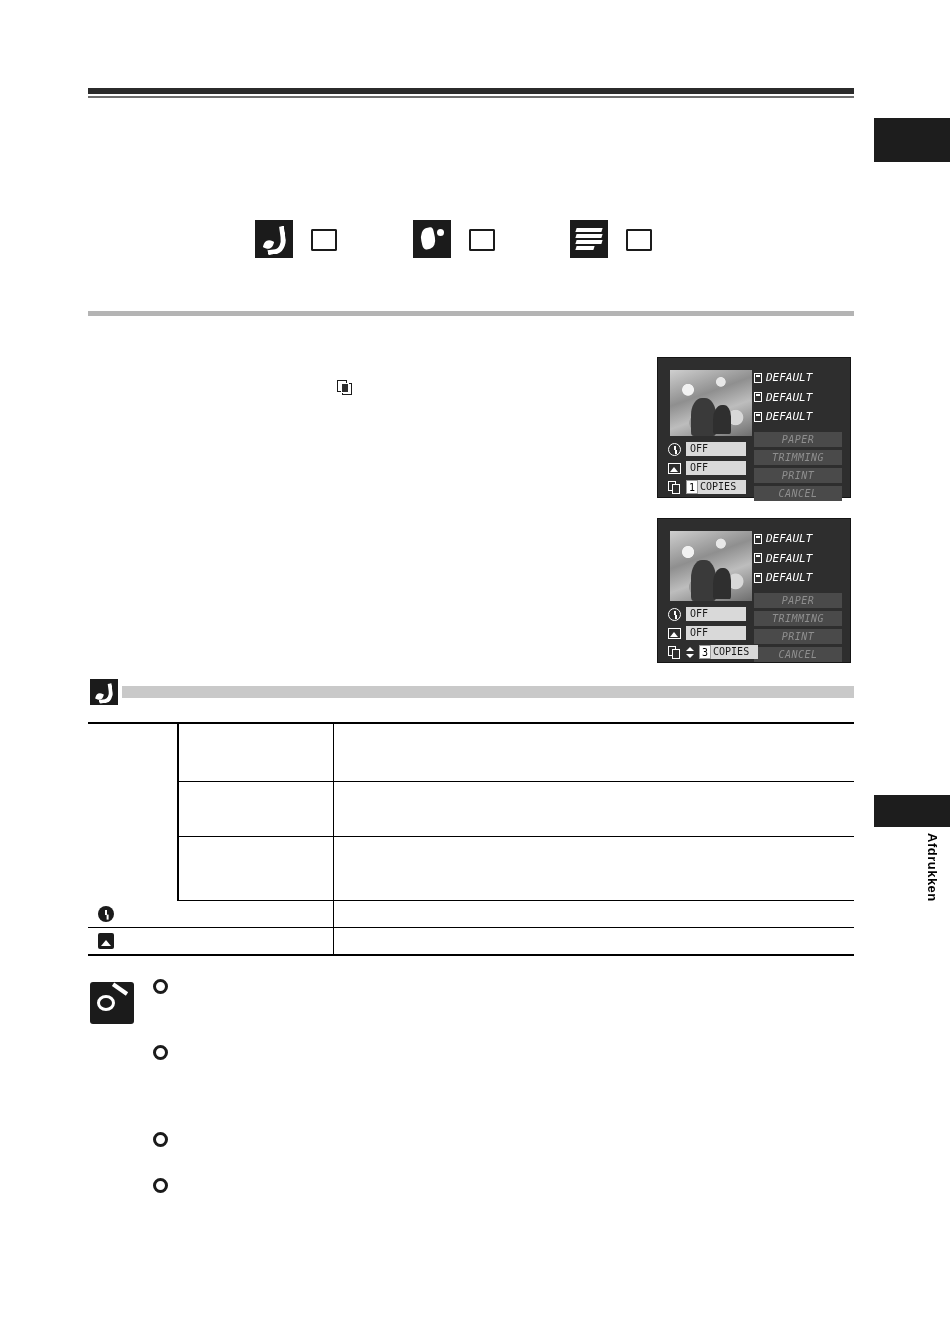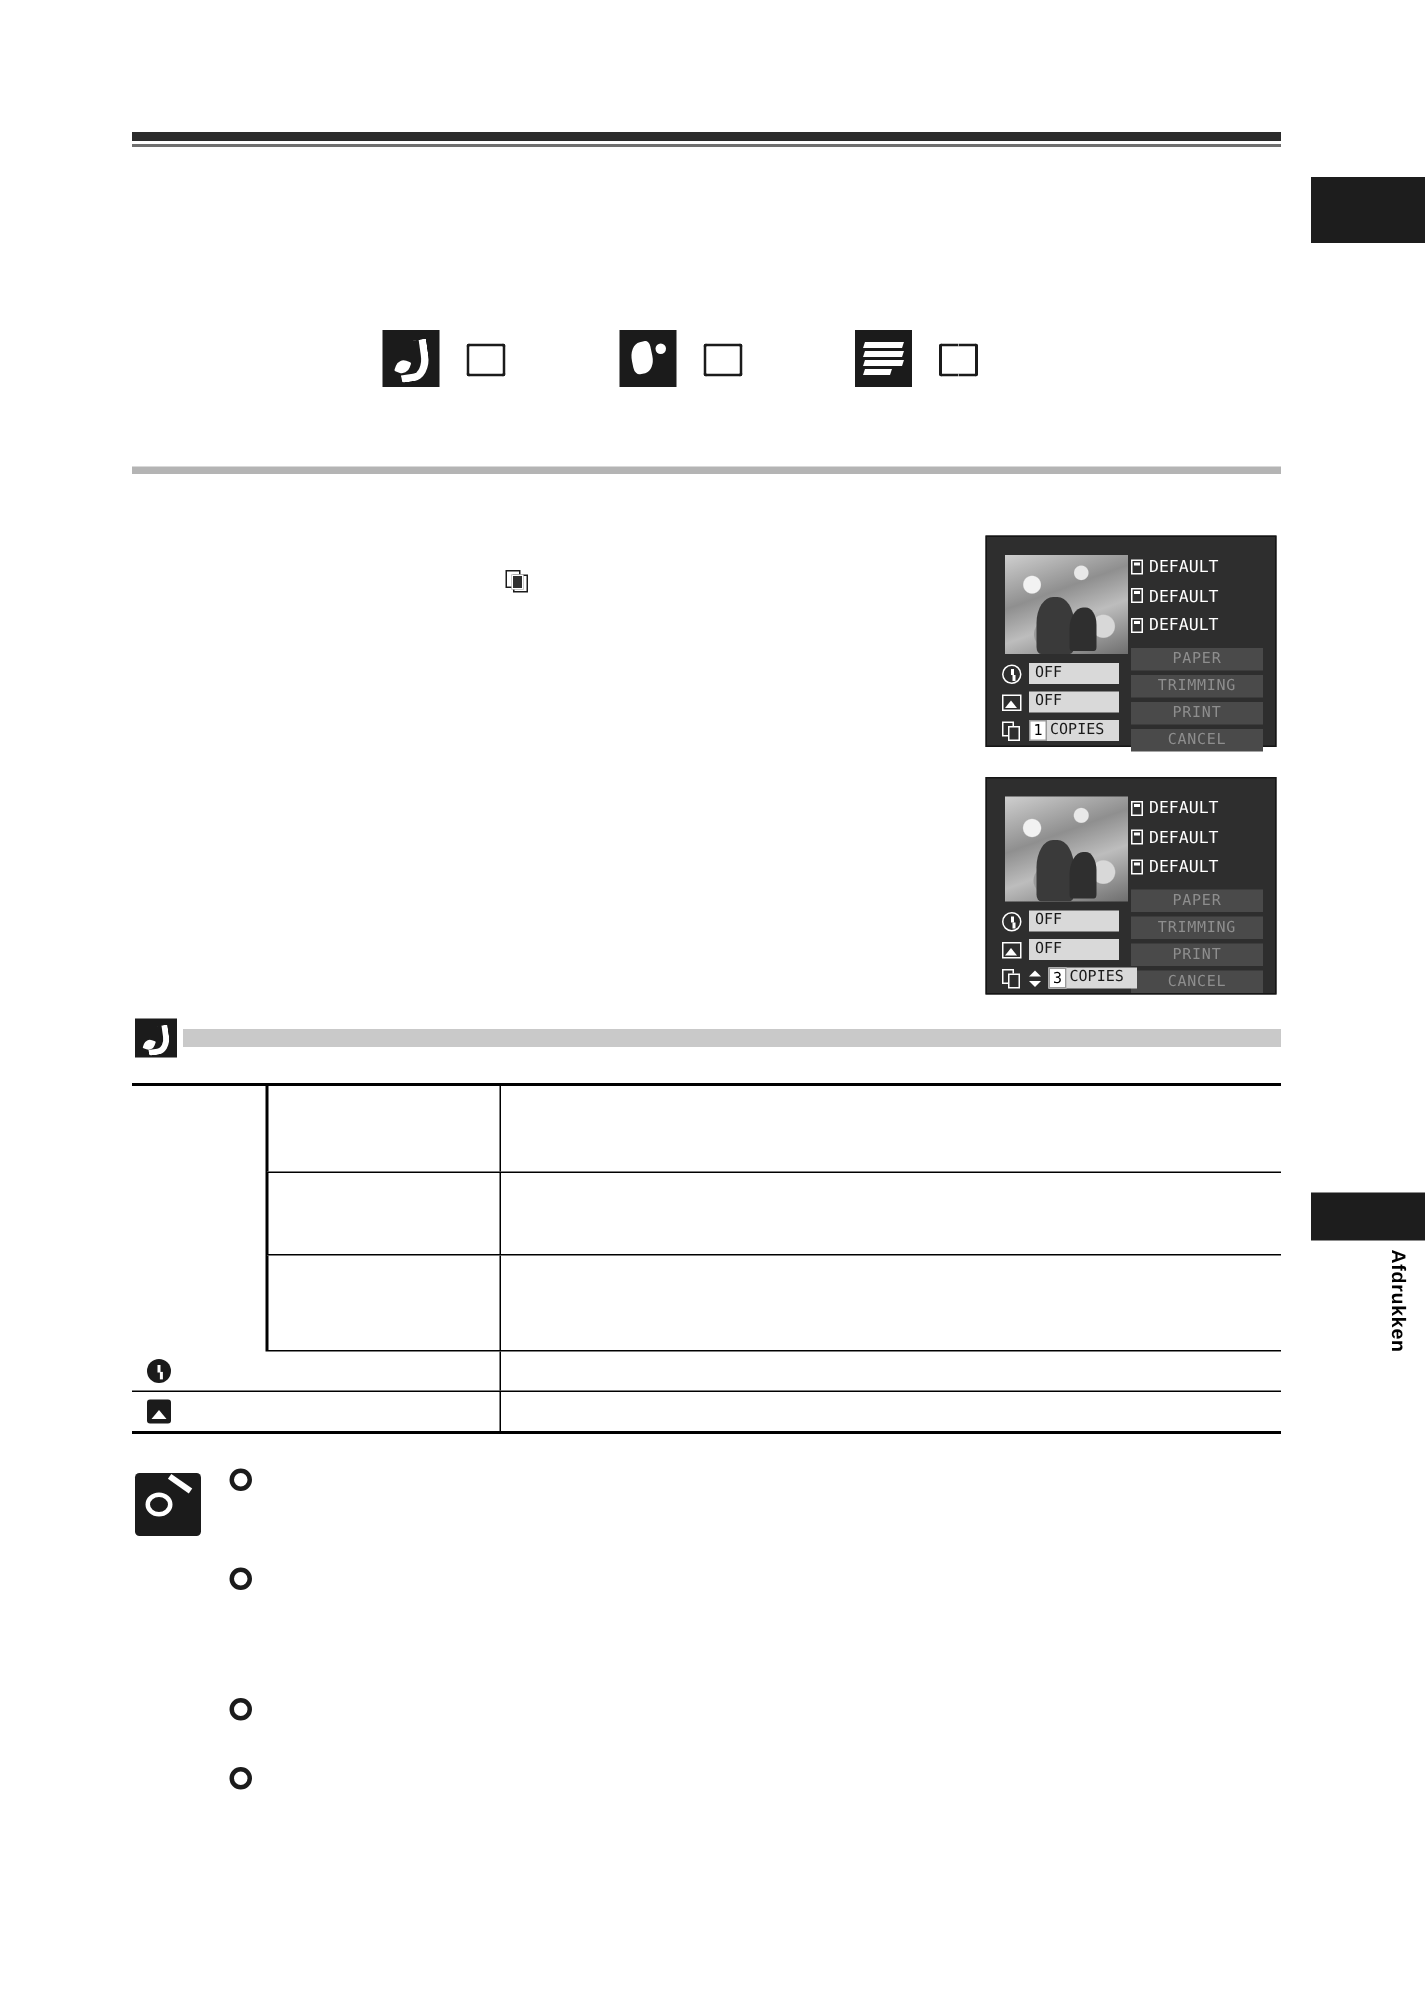--- a/index.html
+++ b/index.html
@@ -244,20 +244,21 @@
     background: #2f2f2f;
     border-radius: 50% 40% 10% 10%;
   }
   .lcd-2 .lcd-photo { height: 70px; }
 
   .lcd-right {
     position: absolute;
     right: 8px;
     top: 10px;
     width: 88px;
+    font-style: italic;
   }
   .lcd-row-top {
     color: #ffffff;
     font-size: 11px;
     line-height: 19.5px;
     letter-spacing: 0px;
     white-space: nowrap;
     display: flex;
     align-items: center;
     gap: 2px;

